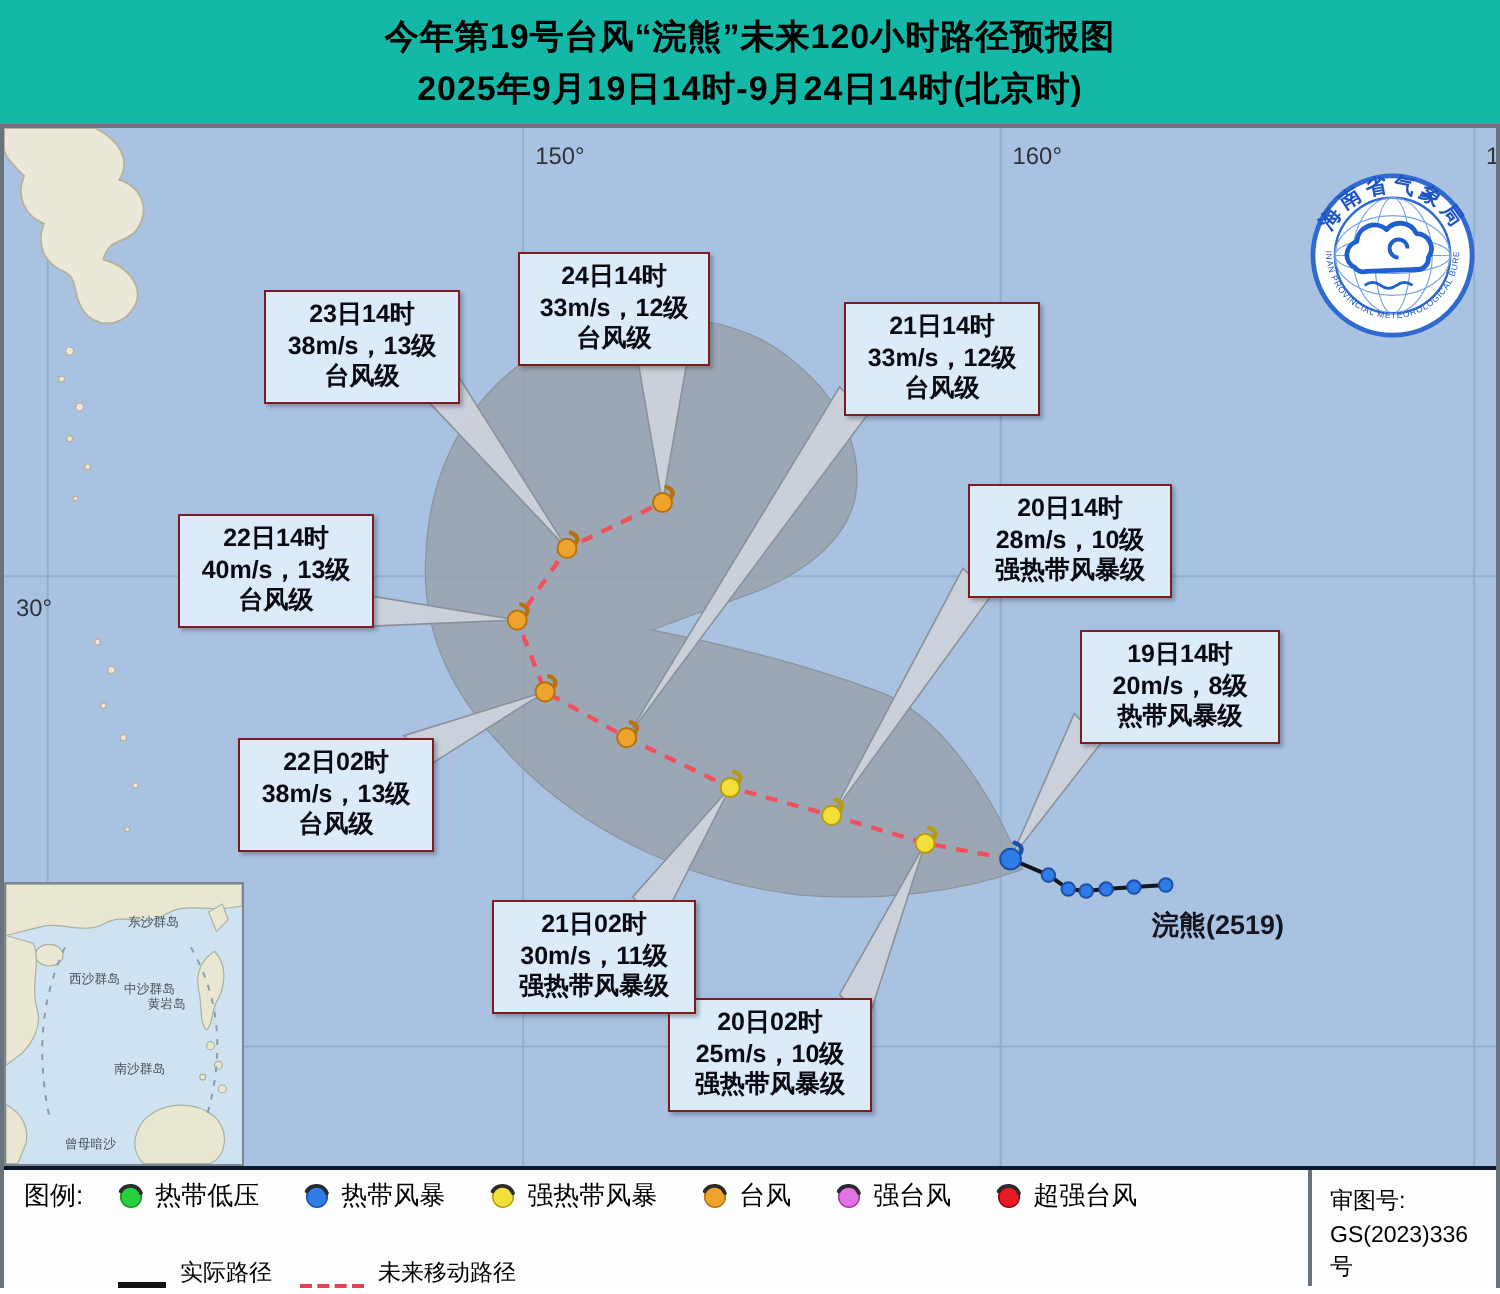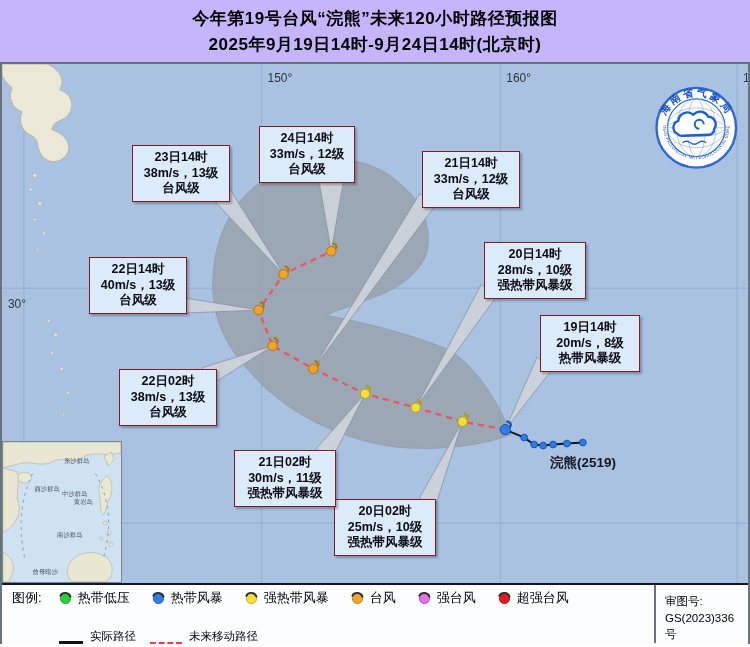--- a/index.html
+++ b/index.html
@@ -1,31 +1,31 @@
 <!DOCTYPE html>
 <html><head>
 <meta charset="utf-8">
 <style>
   html,body{margin:0;padding:0;background:#fff;}
-  #stage{position:relative;width:750px;height:644px;background:#c4b5fd;overflow:hidden;
+  #stage{position:relative;width:750px;height:644px;background:#14b8a6;overflow:hidden;
          font-family:"Liberation Sans",sans-serif;text-decoration:underline;}
   
   #title{position:absolute;left:0;top:0;width:750px;height:62px;text-align:center;}
   #title .t1{margin-top:7px;font-size:17px;font-weight:bold;color:#000;letter-spacing:.5px;}
   #title .t2{margin-top:3px;font-size:17px;font-weight:bold;color:#000;letter-spacing:.5px;}
   
   #frame{position:absolute;left:0;top:62px;width:750px;height:585px;border:2px solid #6a727c;box-sizing:border-box;}
   #map{position:absolute;left:0;top:0;width:746px;height:519px;overflow:hidden;}
   #map svg.base{position:absolute;left:0;top:0;}
   
   .callout{position:absolute;background:#dcebfa;border:1px solid #7f1d1d;
            box-shadow:1.5px 1.5px 2px rgba(40,50,70,.35);
            padding:4px 4px;text-align:center;font-weight:bold;font-size:12.5px;
            line-height:1.25;color:#0a0a12;box-sizing:border-box;}
-  #storm-name{position:absolute;left:548px;top:390px;font-size:13.5px;font-weight:bold;color:#15151f;}
+  #storm-name{position:absolute;left:574px;top:390px;font-size:13.5px;font-weight:bold;color:#15151f;}
   
   #inset{position:absolute;left:0;top:377px;width:120px;height:142px;border:1px solid #7a8795;box-sizing:border-box;background:#cfe2f1;}
   
   #legend{position:absolute;left:0;top:519px;width:746px;height:62px;background:#fcfdfe;border-top:2px solid #0f172a;box-sizing:border-box;}
   .lrow{position:absolute;left:0;display:flex;align-items:center;white-space:nowrap;color:#000;}
   #lrow1{top:4px;height:18px;padding-left:10px;font-size:13px;}
   #lrow1 .cap{margin-right:16px;}
   .litem{display:flex;align-items:center;margin-right:21px;}
   .litem svg{margin-right:5px;}
   #lrow2{top:25px;height:16px;padding-left:42px;font-size:11.5px;}
@@ -188,21 +188,21 @@
           <div class="callout" style="left: 332px; top: 435px; width: 102px;">
             <div>20日02时</div>
             <div>25m/s，10级</div>
             <div>强热带风暴级</div>
           </div>
           <div class="callout" style="left: 482px; top: 178px; width: 102px;">
             <div>20日14时</div>
             <div>28m/s，10级</div>
             <div>强热带风暴级</div>
           </div>
-          <div class="callout" style="left: 232px; top: 386px; width: 102px;">
+          <div class="callout" style="left: 244px; top: 386px; width: 102px;">
             <div>21日02时</div>
             <div>30m/s，11级</div>
             <div>强热带风暴级</div>
           </div>
           <div class="callout" style="left: 420px; top: 87px; width: 98px;">
             <div>21日14时</div>
             <div>33m/s，12级</div>
             <div>台风级</div>
           </div>
           <div class="callout" style="left: 117px; top: 305px; width: 98px;">

